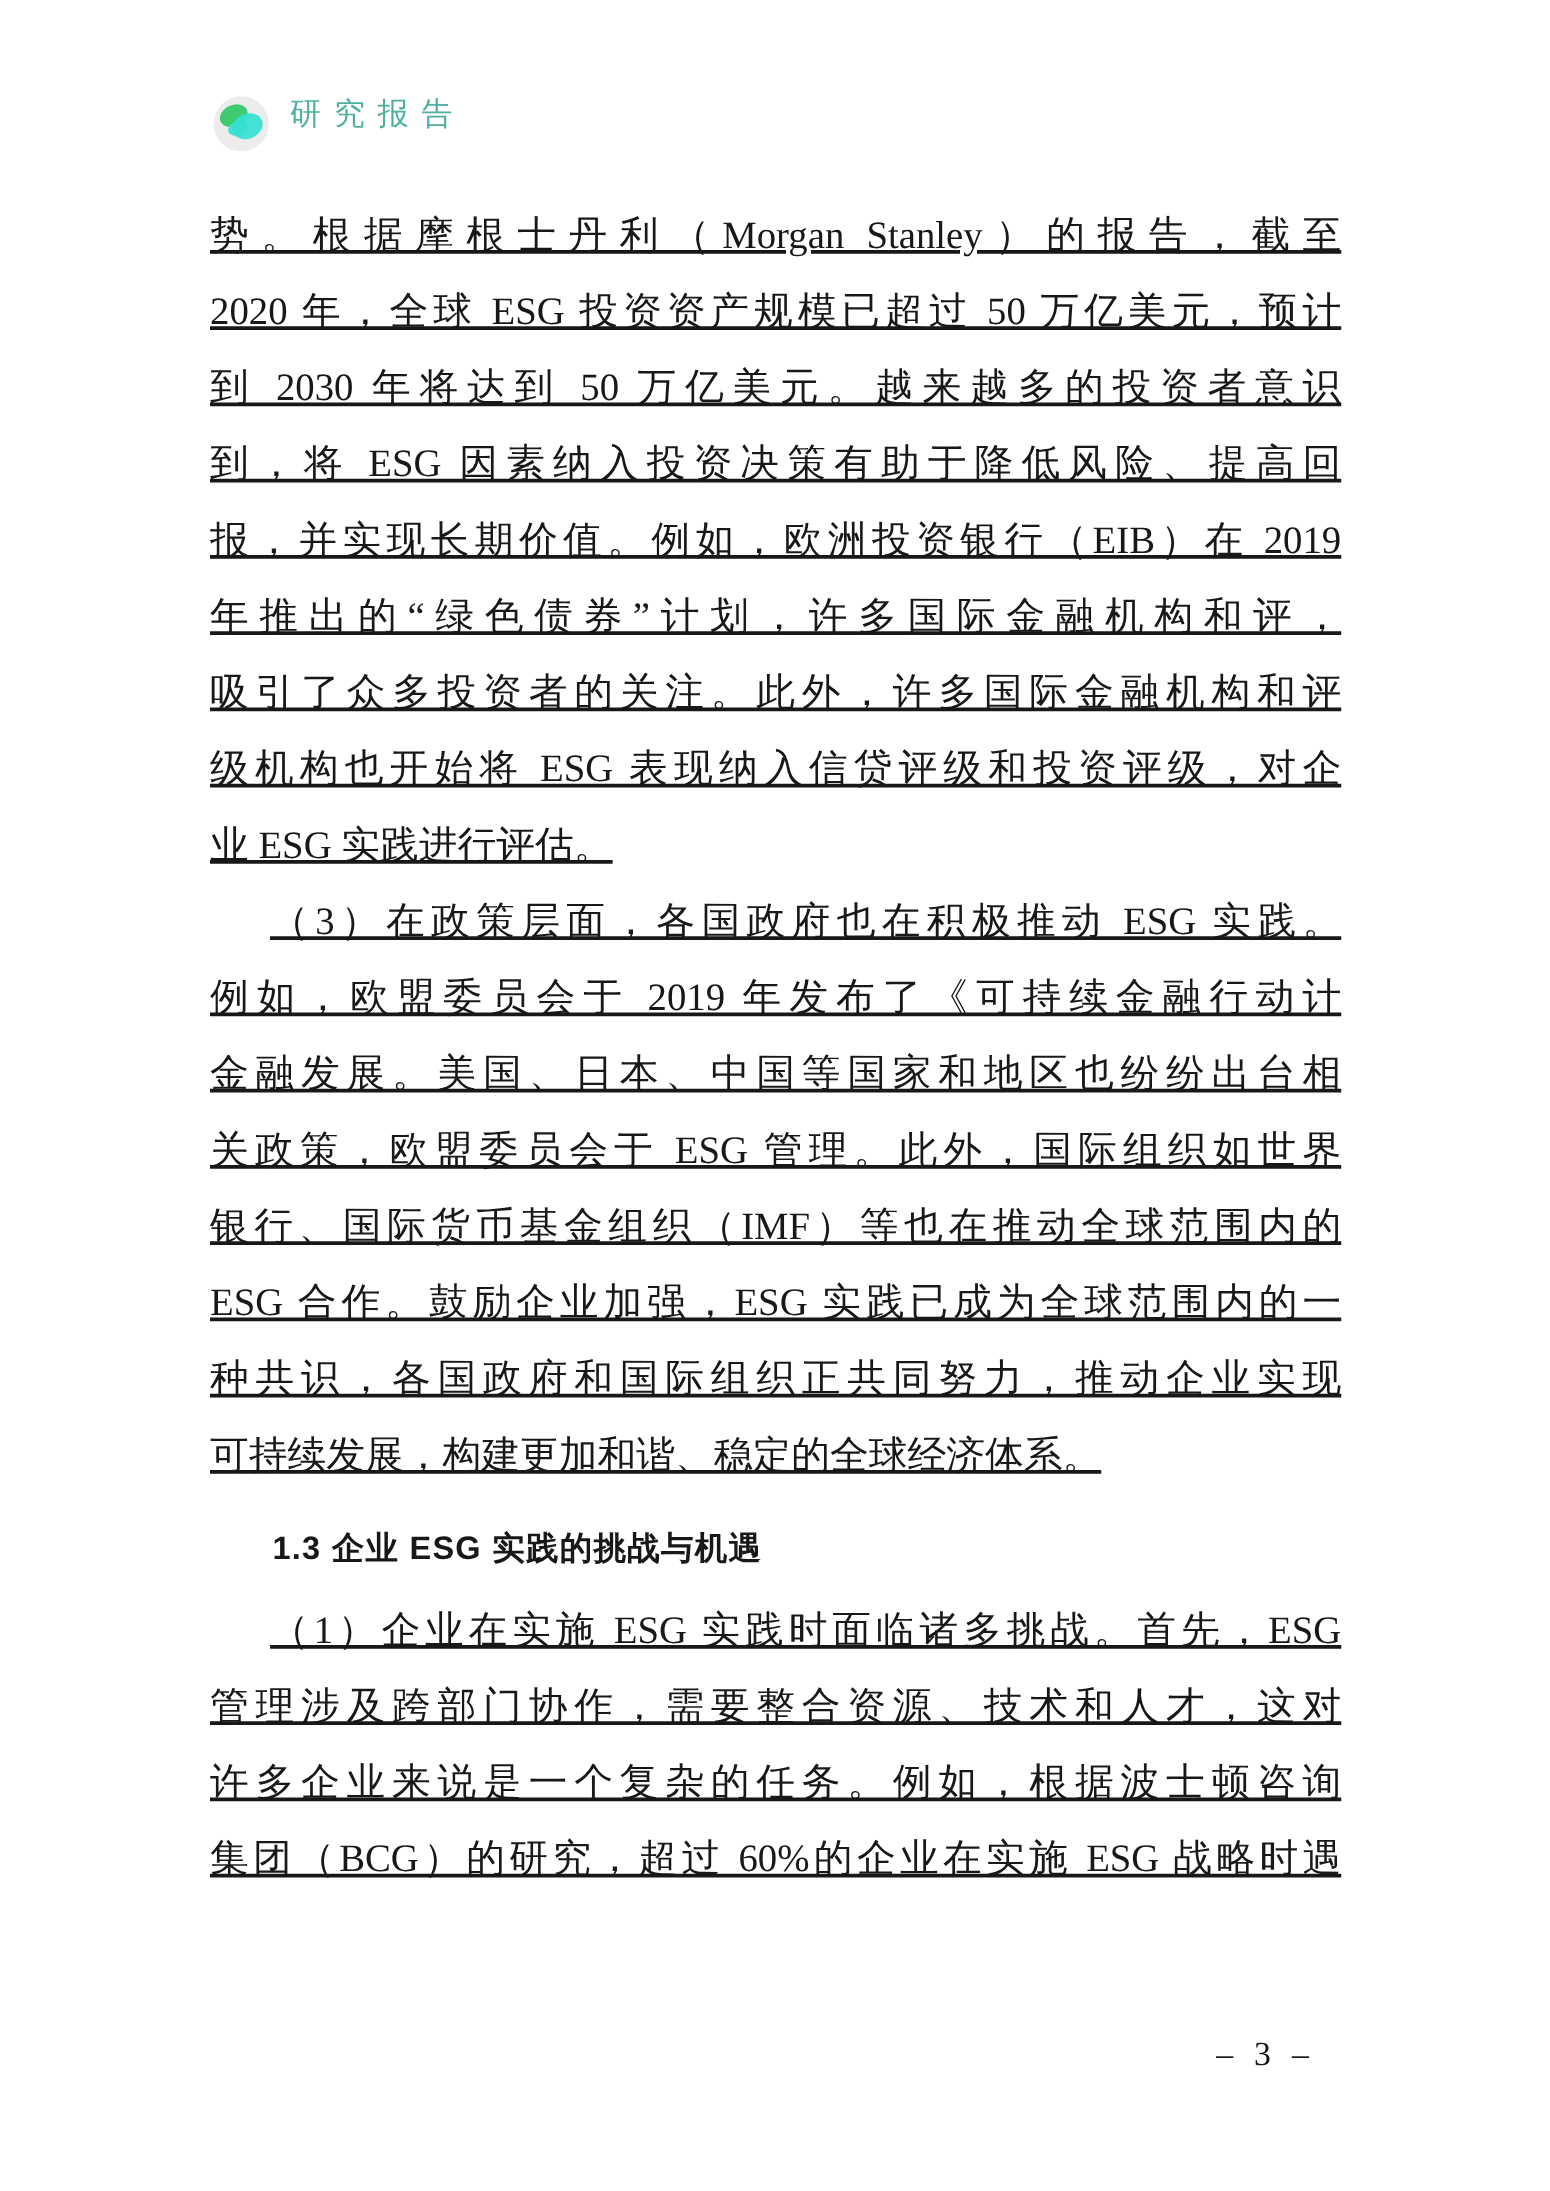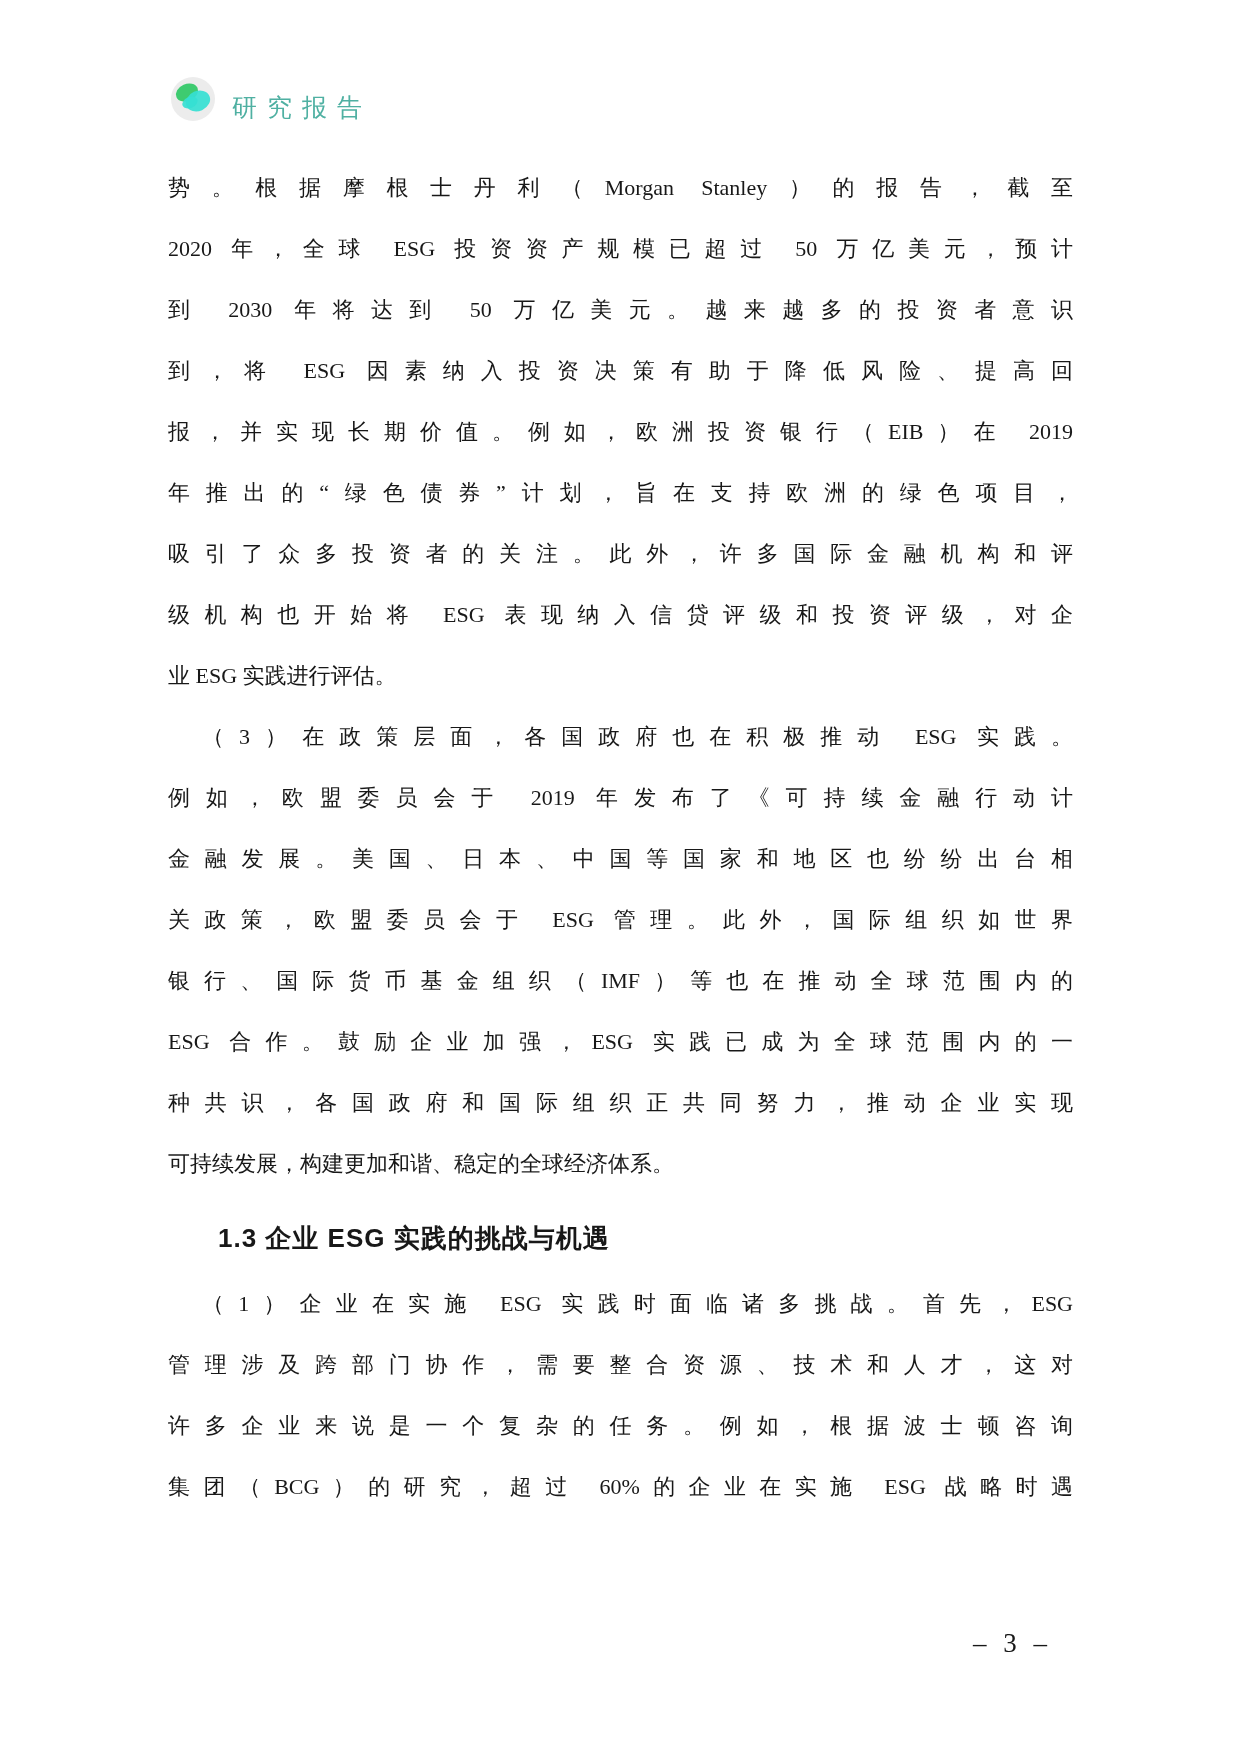--- a/index.html
+++ b/index.html
@@ -7,36 +7,37 @@
     position:relative;
     width:1240px; height:1753px;
     background:var(--page-bg, #ffffff);
     font-family:"Liberation Serif","DejaVu Serif",serif;
     color:var(--ink, #181818);
     overflow:hidden;
   }
   
   .header {
     position:absolute; top:74px; left:168px;
-    display:flex; align-items:flex-end;
+    display:flex; align-items:flex-start;
   }
   .logo { width:50px; height:50px; margin-right:14px; }
   .brand-text {
     font-size:25px; letter-spacing:10px;
     color:var(--brand-text, #4fb0a2);
   }
   
   .content {
     position:absolute; top:157px; left:168px; width:905px;
   }
   .line {
-    font-size:22px; line-height:61px; height:61px;
+    font-size:31px; line-height:61px; height:61px;
     text-align:justify; text-align-last:justify;
     white-space:normal;
     color:var(--ink, #181818);
+    text-decoration:underline;
   }
   .line.last { text-align-last:left; }
   .line.indent { text-indent:1.55em; }
   .heading {
     font-family:"Liberation Sans","DejaVu Sans",sans-serif;
     font-weight:700; font-size:26px; line-height:64px;
     margin:12px 0 3px 50px; letter-spacing:1px;
     color:var(--ink, #181818);
   }
   
@@ -61,21 +62,21 @@
     <span class="brand-text">研究报告</span>
   </div>
 
   <div class="content">
       <div>
         <div class="line">势。根据摩根士丹利（Morgan Stanley）的报告，截至</div>
         <div class="line">2020 年，全球 ESG 投资资产规模已超过 50 万亿美元，预计</div>
         <div class="line">到 2030 年将达到 50 万亿美元。越来越多的投资者意识</div>
         <div class="line">到，将 ESG 因素纳入投资决策有助于降低风险、提高回</div>
         <div class="line">报，并实现长期价值。例如，欧洲投资银行（EIB）在 2019</div>
-        <div class="line">年推出的“绿色债券”计划，旨在支持欧洲的绿色项目，</div>
+        <div class="line">年推出的“绿色债券”计划，许多国际金融机构和评，</div>
         <div class="line">吸引了众多投资者的关注。此外，许多国际金融机构和评</div>
         <div class="line">级机构也开始将 ESG 表现纳入信贷评级和投资评级，对企</div>
         <div class="line last">业 ESG 实践进行评估。</div>
       </div>
       <div>
         <div class="line indent">（3）在政策层面，各国政府也在积极推动 ESG 实践。</div>
         <div class="line">例如，欧盟委员会于 2019 年发布了《可持续金融行动计</div>
         <div class="line">金融发展。美国、日本、中国等国家和地区也纷纷出台相</div>
         <div class="line">关政策，欧盟委员会于 ESG 管理。此外，国际组织如世界</div>
         <div class="line">银行、国际货币基金组织（IMF）等也在推动全球范围内的</div>

